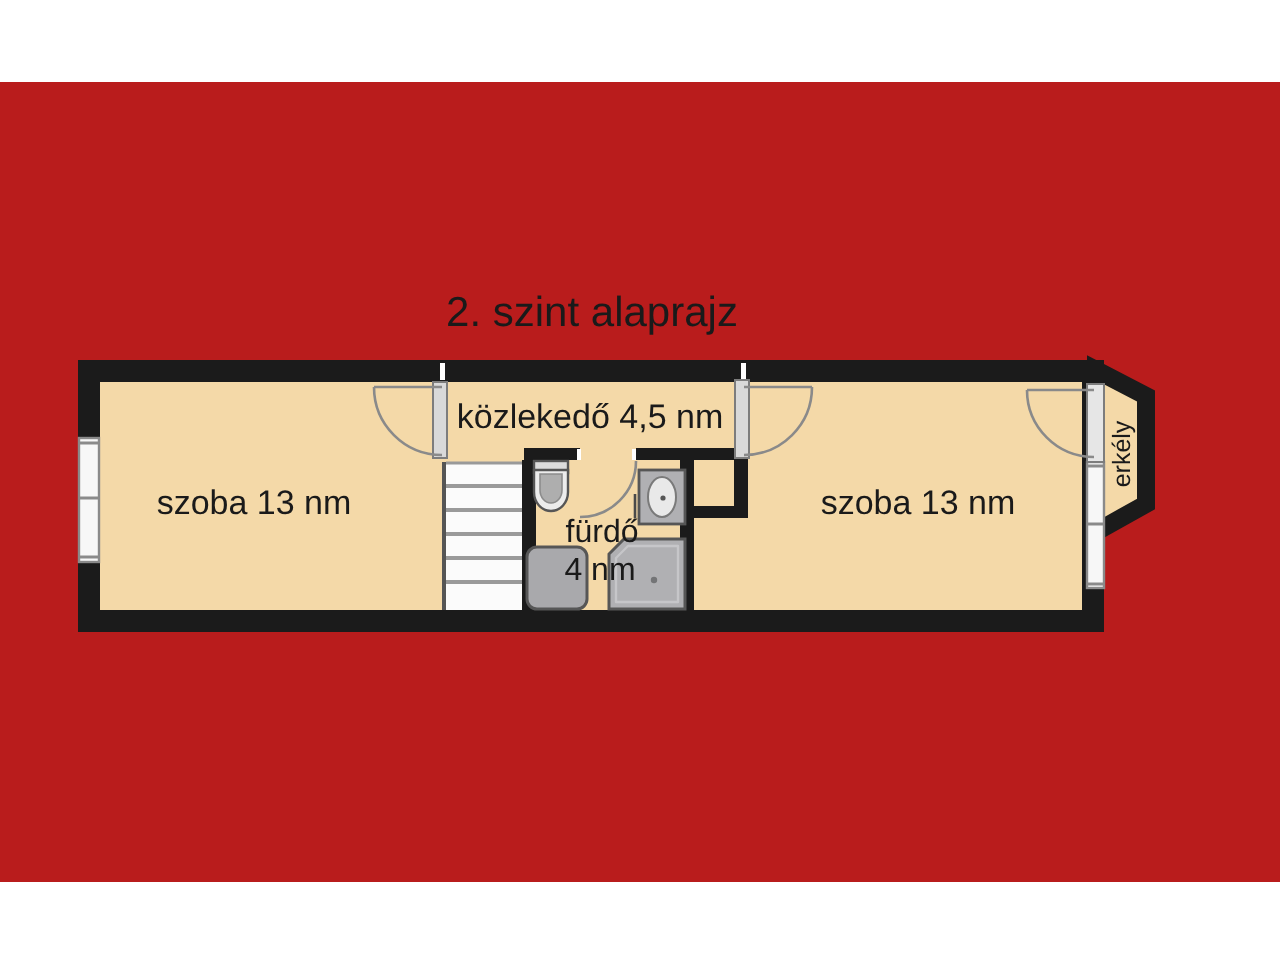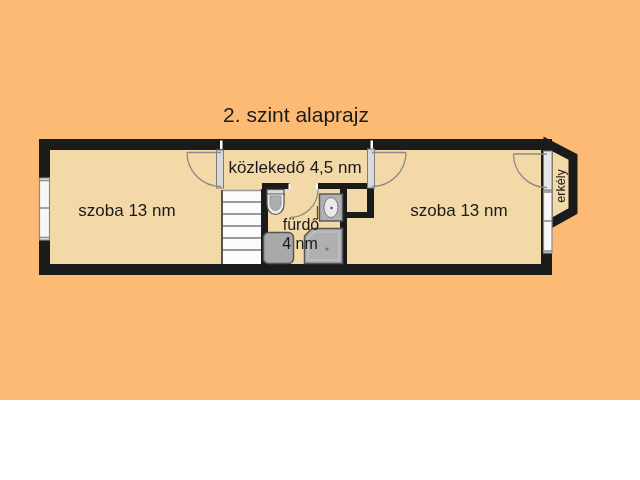--- a/index.html
+++ b/index.html
@@ -5,22 +5,23 @@
   html, body {
     margin: 0;
     padding: 0;
     background: #ffffff;
     font-family: "Liberation Sans", sans-serif;
   }
   .stage {
     position: relative;
     width: 640px;
     height: 400px;
-    background: #fdba74;
+    background: #b91c1c;
     overflow: hidden;
+    margin-top: 41px;
   }
   svg text {
     font-family: "Liberation Sans", sans-serif;
     fill: #1a1a1a;
   }
   .title-text   { font-size: 21px; }
   .room-text    { font-size: 17px; }
   .small-text   { font-size: 16px; }
   .balcony-text { font-size: 12.5px; }
 </style>

